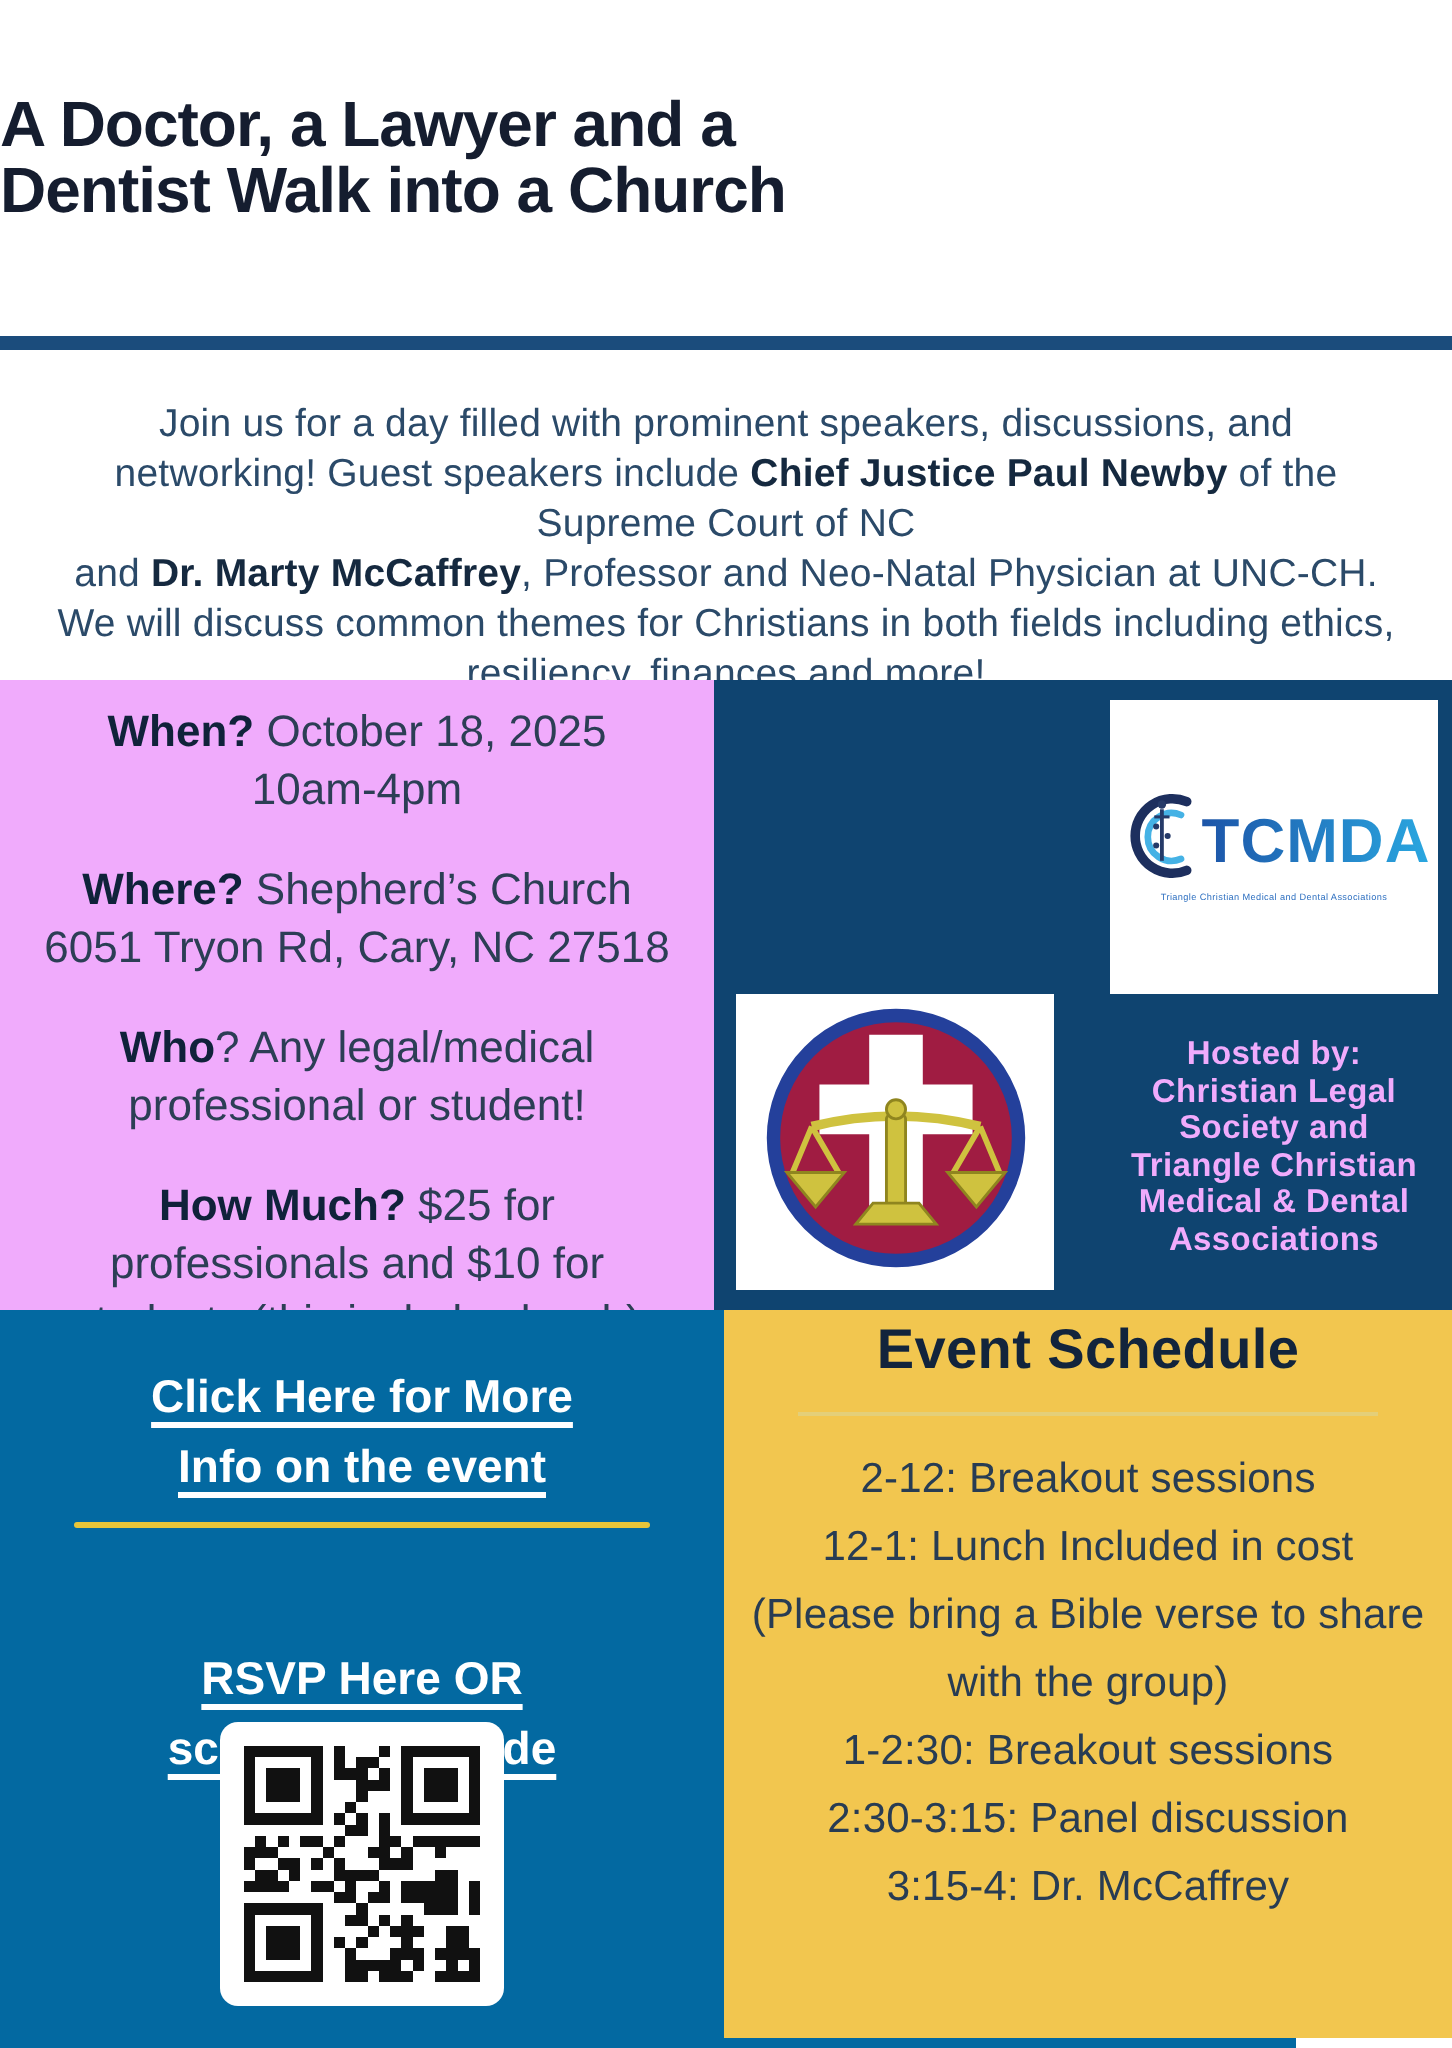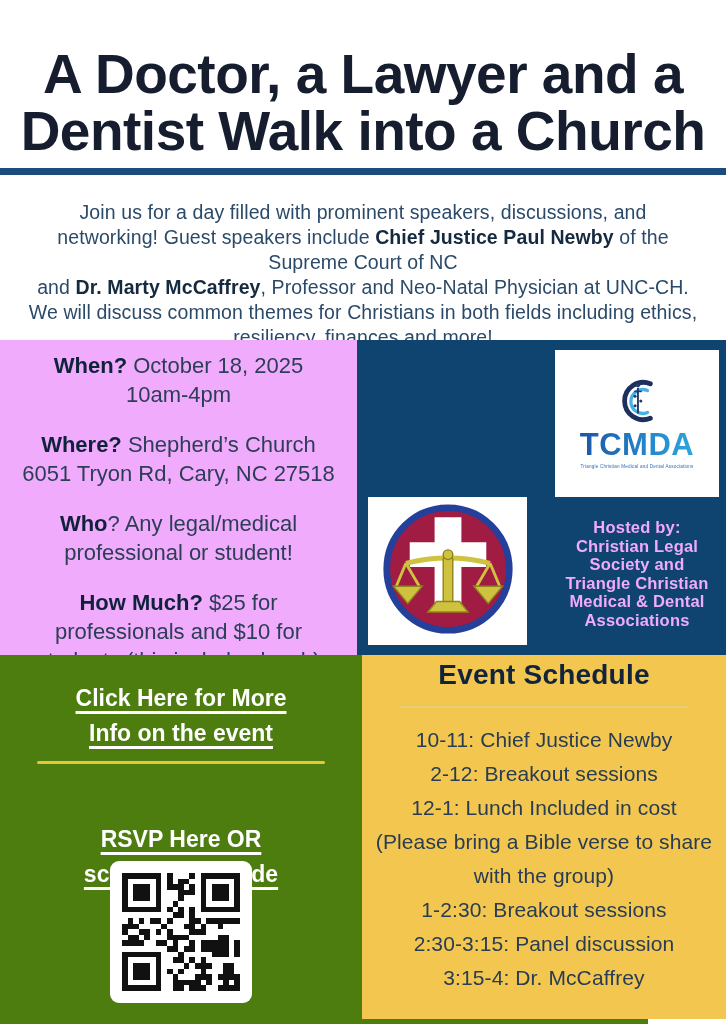--- a/index.html
+++ b/index.html
@@ -2,22 +2,22 @@
 <html><head>
 <meta charset="utf-8">
 <style>
   html,body{margin:0;padding:0;background:#ffffff;}
   .page{
     position:relative;width:726px;height:1024px;margin:0 auto;background:#ffffff;
     overflow:hidden;font-family:"Liberation Sans","DejaVu Sans",sans-serif;
   }
   
   .page-title{
-    position:absolute;top:46px;left:0;right:0;margin:0;text-align:center;
-    font-size:55px;line-height:1.04;font-weight:bold;color:#151d2f;letter-spacing:-0.5px;
+    position:absolute;top:46px;left:0;right:0;margin:0;
+    font-size:32px;line-height:1.04;font-weight:bold;color:#151d2f;letter-spacing:-0.5px;
   }
   .title-rule{position:absolute;top:168px;left:0;right:0;height:7px;background:#1b4c7c;}
   .intro{
     position:absolute;top:200px;left:28px;right:28px;margin:0;text-align:center;
     font-size:19.5px;line-height:25px;color:#2b4a69;letter-spacing:0.1px;
   }
   .intro b{color:#15293f;}
   
   .mid{position:absolute;top:340px;left:0;width:726px;height:315px;}
   .mid-left{
@@ -25,37 +25,37 @@
     text-align:center;color:#2c3e55;font-size:22px;line-height:29px;box-sizing:border-box;padding-top:11px;
   }
   .mid-left p{margin:0 14px 21px;}
   .mid-left b{color:#10223a;}
   .blk{display:block;}
   .mid-right{position:absolute;left:357px;top:0;width:369px;height:315px;background:#0f4470;}
   .tcmda-card{
     position:absolute;left:198px;top:10px;width:164px;height:147px;background:#ffffff;
     display:flex;flex-direction:column;align-items:center;justify-content:center;
   }
-  .tcmda-row{display:flex;align-items:center;flex-direction:column;}
+  .tcmda-row{display:flex;align-items:center;}
   .tcmda-word{
     font-size:31px;font-weight:bold;letter-spacing:0.5px;color:#2286cd;
     background:linear-gradient(90deg,#1d55a8,#2aa7e0);
     -webkit-background-clip:text;background-clip:text;-webkit-text-fill-color:transparent;
   }
   .tcmda-tag{font-size:4.6px;color:#2d6fc0;white-space:nowrap;text-align:center;margin-top:1px;letter-spacing:0.2px;}
   .hosted{
     position:absolute;left:192px;top:178px;width:176px;text-align:center;
     color:#f0abfc;font-weight:bold;font-size:16.5px;line-height:18.5px;letter-spacing:0.2px;
   }
   .cls-card{
     position:absolute;left:11px;top:157px;width:159px;height:148px;background:#ffffff;
     display:flex;align-items:center;justify-content:center;
   }
   
-  .bot{position:absolute;top:655px;left:0;width:648px;height:369px;background:#4d7c0f;}
+  .bot{position:absolute;top:655px;left:0;width:648px;height:369px;background:#0369a1;}
   .bot-right{position:absolute;left:362px;top:0;width:364px;height:364px;background:#f2c64f;}
   .wlink{
     position:absolute;left:0;width:362px;text-align:center;display:block;
     color:#ffffff;font-weight:bold;font-size:23px;line-height:35px;
     text-decoration:underline;text-decoration-thickness:3px;text-underline-offset:5px;cursor:pointer;
   }
   .link-info{top:26px;}
   .link-rsvp{top:127px;margin-top:40px;}
   .gold-rule{position:absolute;top:106px;left:37px;width:288px;height:3px;background:#e7c53a;border-radius:2px;}
   .qr-card{
@@ -371,21 +371,20 @@
           <rect x="18" y="20" width="1" height="1" fill="#111111"></rect>
           <rect x="19" y="20" width="1" height="1" fill="#111111"></rect>
           <rect x="20" y="20" width="1" height="1" fill="#111111"></rect>
         </svg>
     </div>
 
     <div class="bot-right">
       <h2 class="sch-heading">Event Schedule</h2>
       <div class="sch-rule"></div>
       <div class="sch-list">
-        <div>10-11: Chief Justice Newby</div>
         <div>2-12: Breakout sessions</div>
         <div>12-1: Lunch Included in cost</div>
         <div>(Please bring a Bible verse to share with the group)</div>
         <div>1-2:30: Breakout sessions</div>
         <div>2:30-3:15: Panel discussion</div>
         <div>3:15-4: Dr. McCaffrey</div>
       </div>
     </div>
   </div>
 

